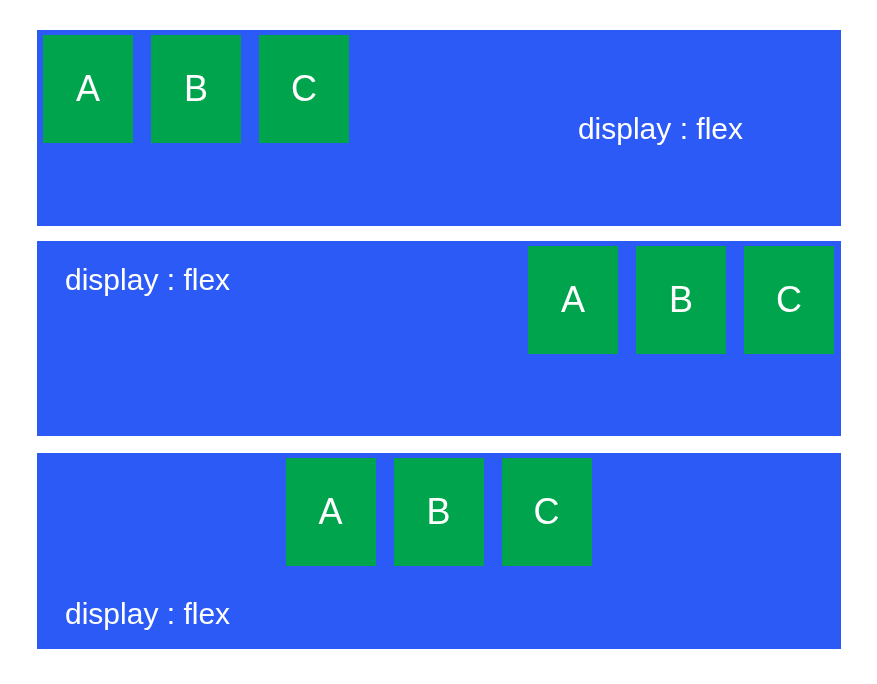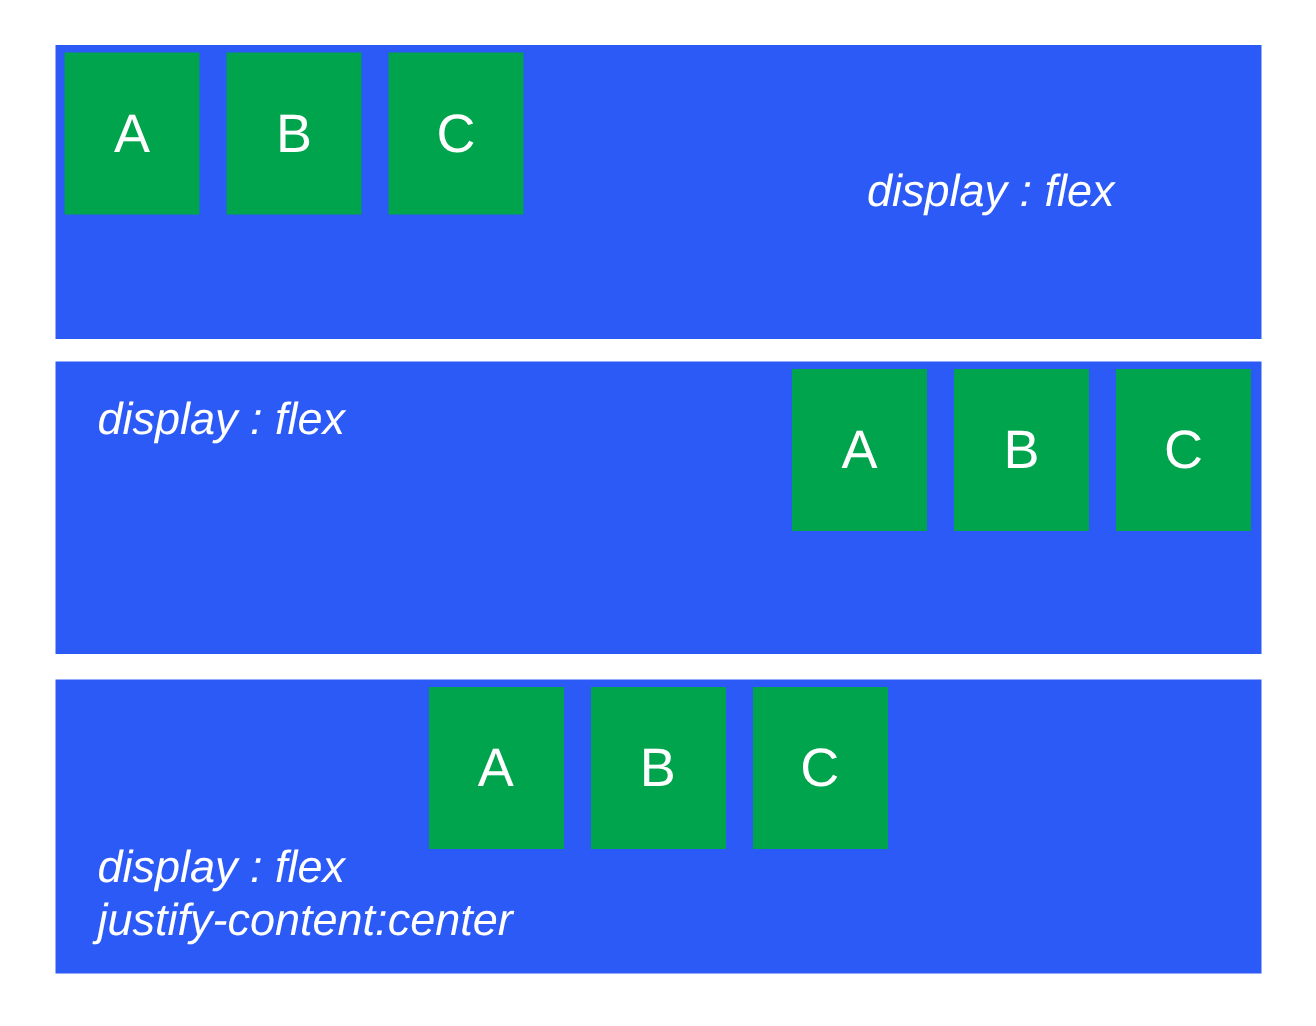--- a/index.html
+++ b/index.html
@@ -57,21 +57,21 @@
     flex: 0 0 auto;
   }
 
   .label {
     position: absolute;
     color: var(--label);
     font-size: 30px;
     line-height: 35px;
     white-space: nowrap;
   }
-  .label span { display: block; font-style: italic; }
+  .label span { display: block; }
   .fc-0 .label { right: 98px; top: 50%; transform: translateY(-50%); }
   .fc-1 .label { left: 28px; top: 21px; }
   .fc-2 .label { left: 28px; bottom: 18px; }
 </style>
 </head>
 <body>
 
 <div class="stage">
 
   <section class="flex-container fc-0">
@@ -97,17 +97,16 @@
   </section>
 
   <section class="flex-container fc-2">
     <div class="boxes">
       <div class="box">A</div>
       <div class="box">B</div>
       <div class="box">C</div>
     </div>
     <div class="label">
       <span>display : flex</span>
-      <span>justify-content:center</span>
     </div>
   </section>
 
 </div>
 
 </body></html>

